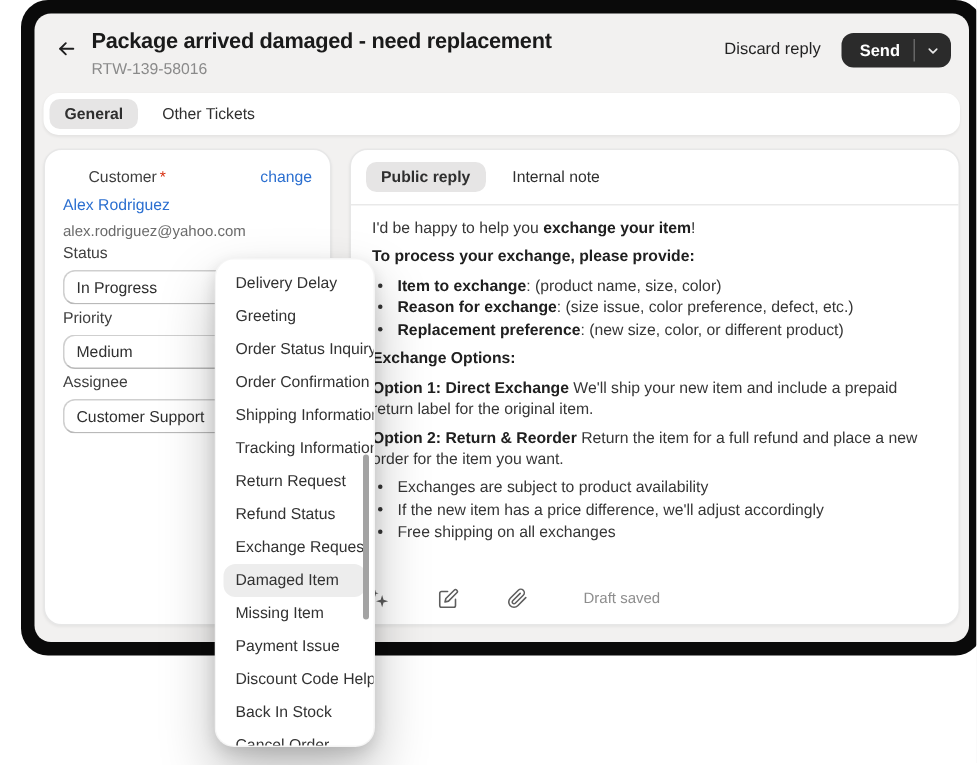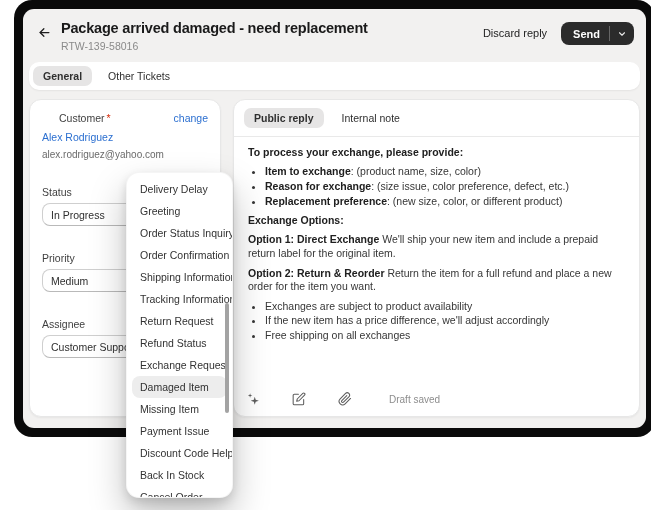--- a/index.html
+++ b/index.html
@@ -30,37 +30,37 @@
   
   .main{flex:1;display:flex;gap:12px;margin:0 2px 11px;min-height:0;}
   .card{background:var(--card);border-radius:12px;border:1px solid var(--border);box-shadow:0 1px 2px rgba(0,0,0,.05);}
   .left{width:192px;flex:none;padding:12px;}
   .cust-row{display:flex;align-items:baseline;margin-left:17px;}
   .lbl{font-size:10.5px;color:#3f3f3f;}
   .star{color:var(--red);margin-left:2px;font-size:10.5px;}
   .change{margin-left:auto;font-size:10.5px;color:var(--blue);background:none;border:none;cursor:pointer;}
   .cust-name{font-size:10.5px;color:var(--blue);margin-top:7px;cursor:pointer;display:inline-block;}
   .cust-mail{font-size:10px;color:#6b6b6b;margin-top:4px;}
-  .field{margin-top:26px;}
+  .field{margin-top:3px;}
   .select{margin-top:5px;height:23px;border:1px solid #cfcfcf;border-bottom-color:#b9b9b9;border-radius:8px;display:flex;align-items:center;justify-content:space-between;padding:0 8px;font-size:10.5px;color:#2f2f2f;background:#fff;width:100%;cursor:pointer;}
   .select .chev{color:#5c5c5c;display:flex;}
   
   .right{flex:1;display:flex;flex-direction:column;min-width:0;}
   .reply-tabs{display:flex;align-items:center;gap:8px;padding:8px 10px;border-bottom:1px solid #e9e9e9;}
   .body{flex:1;padding:9px 14px 4px;font-size:10.5px;line-height:13.8px;color:#363636;overflow:hidden;}
   .body p{margin:0 0 5.5px;}
   .body ul{margin:0 0 5.5px;padding-left:17px;}
   .body li{margin:1px 0;}
   .body strong{font-weight:700;color:#202020;}
   .toolbar{display:flex;align-items:center;gap:32px;padding:6px 12px 10px;}
   .tool{color:#5d5d5d;width:14px;height:14px;background:none;border:none;padding:0;display:flex;cursor:pointer;}
   .tool svg{width:14px;height:14px;}
   .draft{font-size:10px;color:#8d8d8d;margin-left:5px;}
   
-  .menu{position:absolute;left:126px;top:172px;width:107px;height:326px;background:#fff;border-radius:13px;border:1px solid rgba(0,0,0,.04);box-shadow:0 18px 36px rgba(0,0,0,.25),0 4px 10px rgba(0,0,0,.12);padding:5px 0;overflow:hidden;z-index:40;}
+  .menu{position:absolute;left:143px;top:172px;width:107px;height:326px;background:#fff;border-radius:13px;border:1px solid rgba(0,0,0,.04);box-shadow:0 18px 36px rgba(0,0,0,.25),0 4px 10px rgba(0,0,0,.12);padding:5px 0;overflow:hidden;z-index:40;}
   .menu-item{height:22px;display:flex;align-items:center;padding:0 13px;font-size:10.5px;color:#323232;white-space:nowrap;cursor:pointer;}
   .menu-item.hl{background:var(--hl);border-radius:8px;margin:0 5px;padding:0 8px;}
   .menu-thumb{position:absolute;top:130px;right:3px;width:4px;height:110px;border-radius:2px;background:#a3a3a3;}
 </style>
 </head>
 <body>
 
 <div class="page">
   <div class="frame">
     <div class="app">
@@ -141,20 +141,21 @@
               </div>
             </div>
         </div>
 
         <div class="card right">
           <div class="reply-tabs" id="reply-tabs">
               <button class="tab active">Public reply</button>
               <button class="tab">Internal note</button>
             </div>
           <div class="body" id="reply-body">
+              <p>I'd be happy to help you <strong>exchange your item</strong>!</p>
               <p><strong>To process your exchange, please provide:</strong></p>
               <ul>
                 <li><strong>Item to exchange</strong>: (product name, size, color)</li>
                 <li><strong>Reason for exchange</strong>: (size issue, color preference, defect, etc.)</li>
                 <li><strong>Replacement preference</strong>: (new size, color, or different product)</li>
               </ul>
               <p><strong>Exchange Options:</strong></p>
               <p><strong>Option 1: Direct Exchange</strong> We'll ship your new item and include a prepaid return label for the original item.</p>
               <p><strong>Option 2: Return &amp; Reorder</strong> Return the item for a full refund and place a new order for the item you want.</p>
               <ul>

